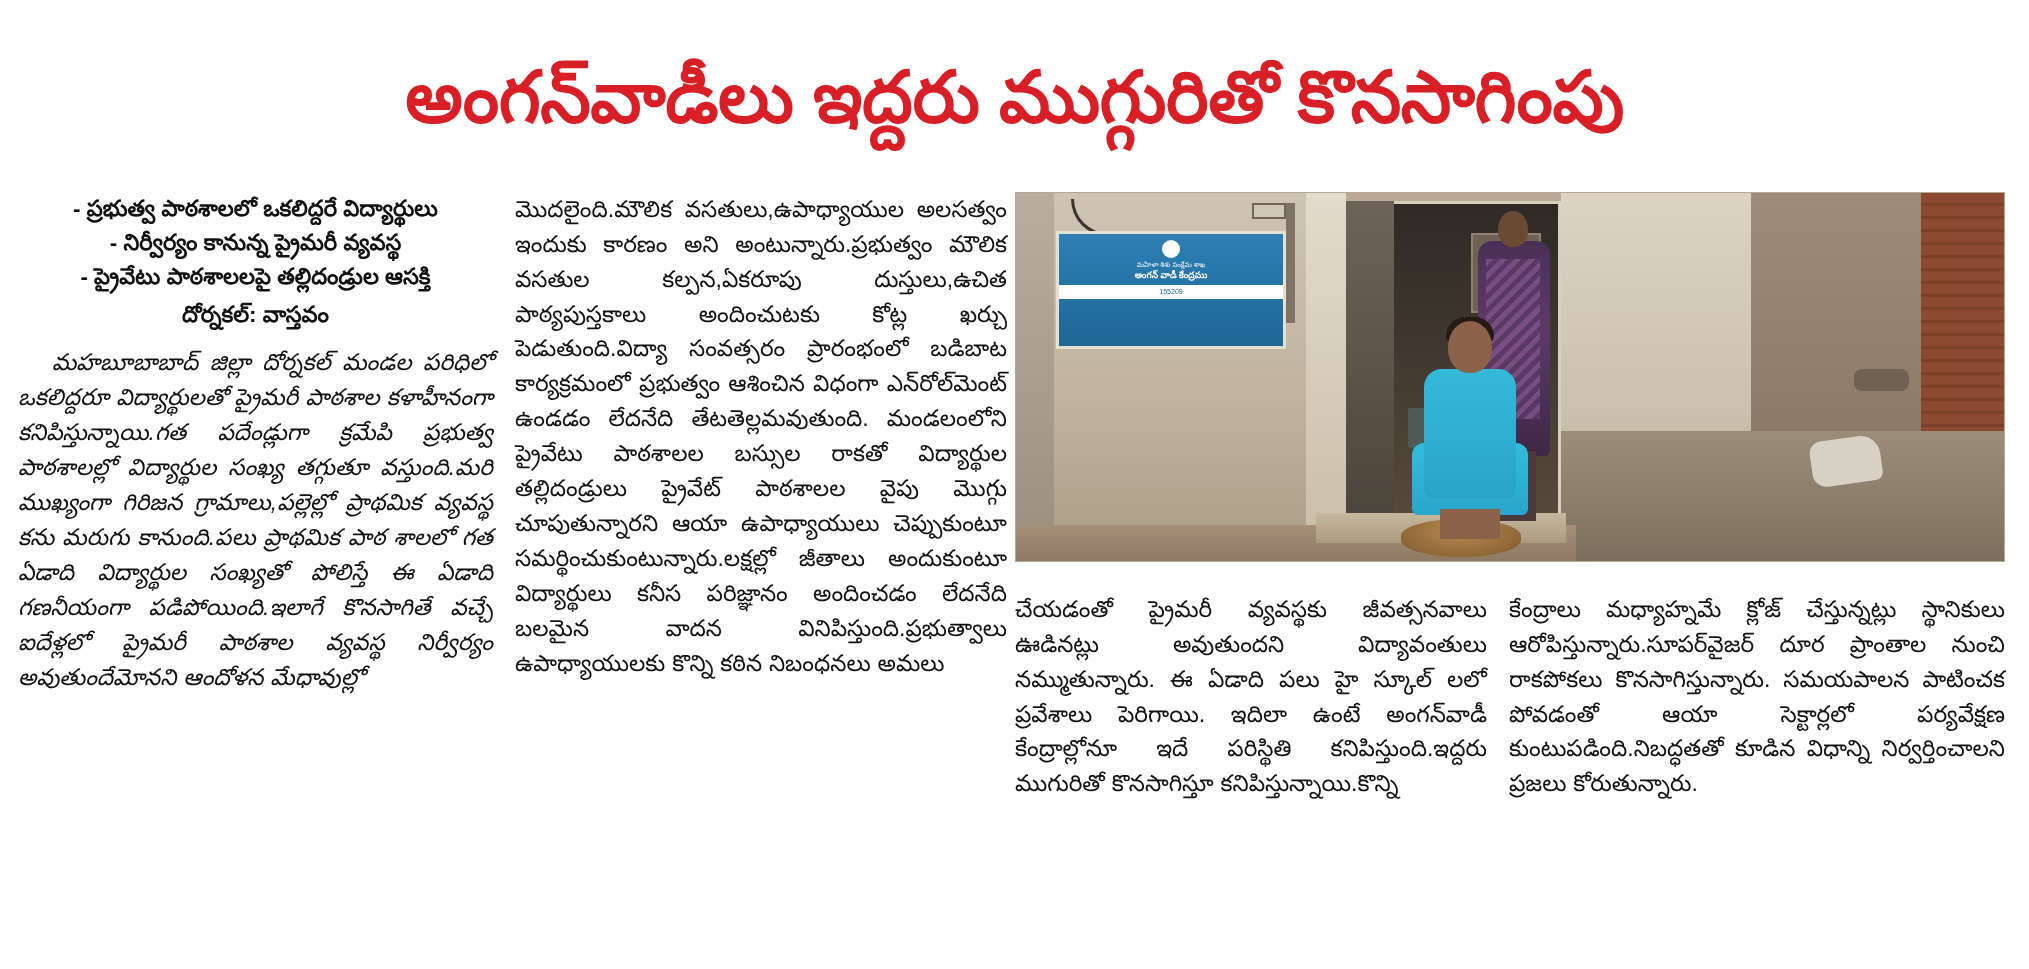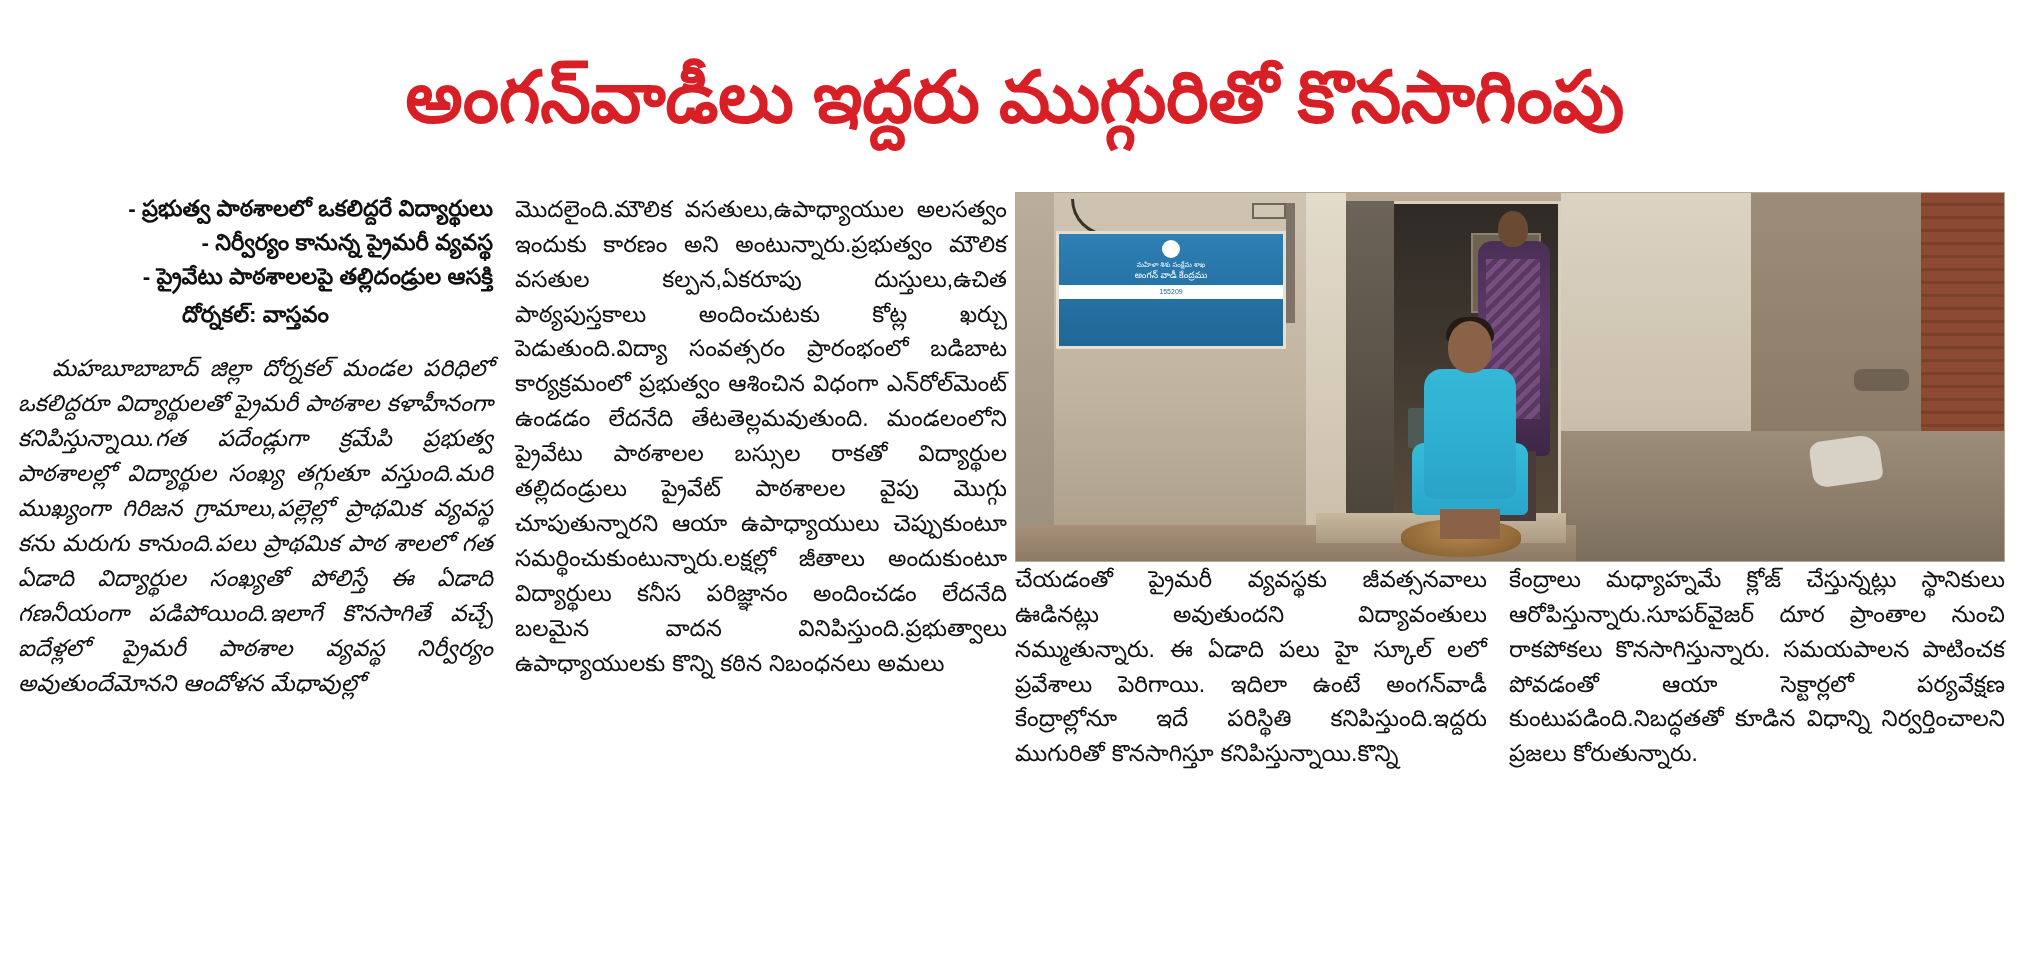--- a/index.html
+++ b/index.html
@@ -55,27 +55,27 @@
   .col-right { width: 990px; }
 
   .kicker {
     text-align: center;
     font-weight: bold;
     font-size: 22.5px;
     line-height: 1.52;
     color: #111;
     margin-bottom: 6px;
   }
-  .kicker div { white-space: nowrap; text-align: right; }
+  .kicker div { white-space: nowrap; }
 
   .dateline {
     text-align: center;
     font-weight: bold;
     font-size: 22.5px;
-    margin: 8px 0 18px 0;
+    margin: 8px 0 12px 0;
   }
 
   p.body {
     margin: 0;
     font-size: 23px;
     line-height: 1.52;
     text-align: justify;
     text-justify: inter-word;
     word-spacing: 0.5px;
     hyphens: none;
@@ -173,21 +173,21 @@
     line-height: 1.35;
     text-align: center;
     padding-top: 6px;
     overflow: hidden;
   }
   .ph-sign-logo {
     width: 18px; height: 18px; border-radius: 50%;
     background: #ffffff;
     margin: 0 auto 2px auto;
   }
-  .ph-sign-title { font-weight: normal; font-size: 9px; }
+  .ph-sign-title { font-weight: bold; font-size: 9px; }
   .ph-sign-sub { font-size: 7px; opacity: 0.95; }
   .ph-sign-strip {
     margin-top: 4px;
     background: #ffffff; color: #1f6795;
     font-size: 7px; padding: 2px 0;
   }
   .ph-wire {
     position: absolute; left: 55px; top: 6px; width: 120px; height: 34px;
     border-bottom: 3px solid #3a332b;
     border-left: 3px solid #3a332b;
@@ -252,21 +252,21 @@
   }
   .ph-debris {
     position: absolute; left: 838px; top: 176px; width: 55px; height: 22px;
     background: #6f6253; border-radius: 8px;
   }
 
   
   .below-photo {
     display: flex;
     flex-direction: row;
-    margin-top: 0;
+    margin-top: 30px;
     width: 990px;
   }
   .col-3 { width: 494px; padding-right: 22px; box-sizing: border-box; }
   .col-4 { width: 496px; box-sizing: border-box; }
 </style>
 </head>
 <body>
 
 <div class="page">
 

